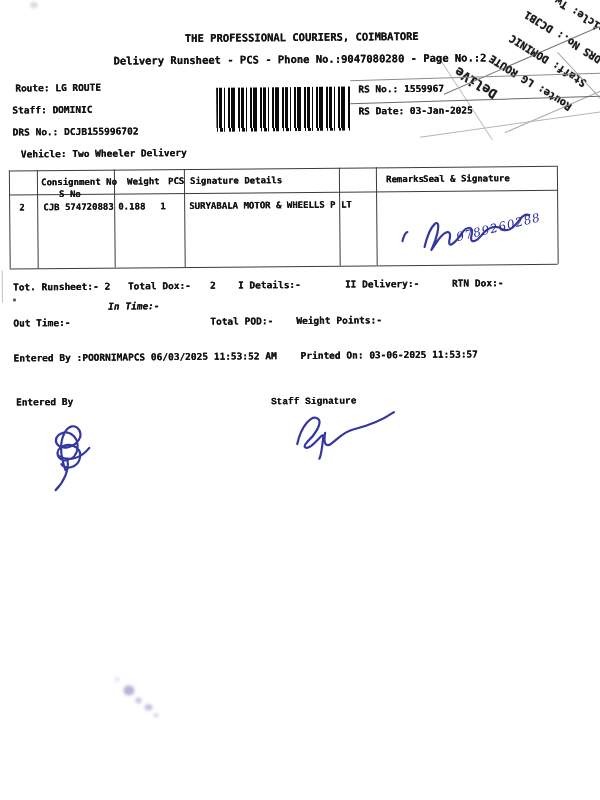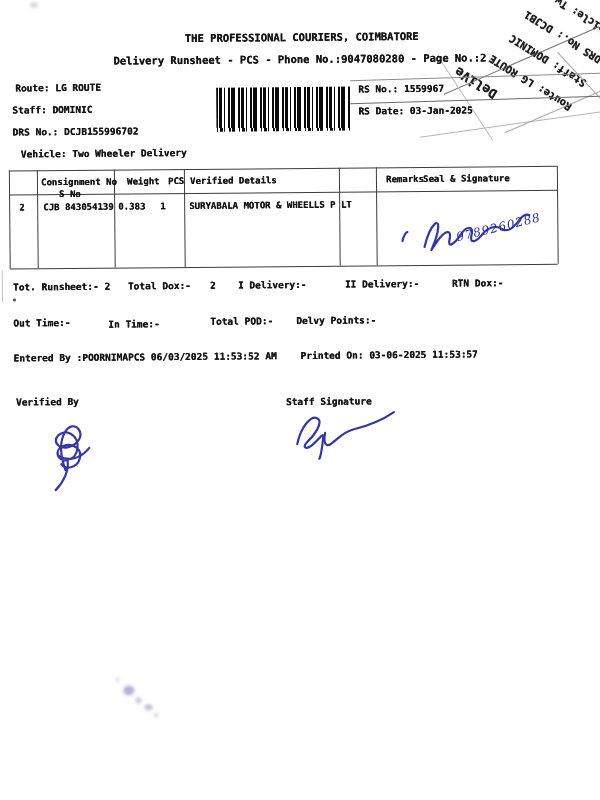--- a/index.html
+++ b/index.html
@@ -60,55 +60,55 @@
   <div class="vline" style="left:115px;top:168px;height:98px;"></div>
   <div class="vline" style="left:185px;top:168px;height:98px;"></div>
   <div class="vline" style="left:340px;top:168px;height:98px;"></div>
   <div class="vline" style="left:377px;top:168px;height:98px;"></div>
   <div class="vline" style="left:558px;top:168px;height:98px;"></div>
 
   <div class="t sz9" style="left:14px;top:187px;padding-left:46px;">S No</div>
   <div class="t sz9" style="left:42px;top:175px;">Consignment No</div>
   <div class="t sz9" style="left:128px;top:175px;">Weight</div>
   <div class="t sz9" style="left:157px;top:175px;margin-left:12px;">PCS</div>
-  <div class="t sz9" style="left:191px;top:175px;">Verified Details</div>
+  <div class="t sz9" style="left:191px;top:175px;">Signature Details</div>
   <div class="t sz9" style="left:343px;top:175px;padding-left:44px;">Remarks</div>
   <div class="t sz9" style="left:424px;top:175px;">Seal &amp; Signature</div>
 
   <div class="t sz9" style="left:20px;top:200px;">2</div>
-  <div class="t sz9" style="left:44px;top:200px;">CJB 843054139</div>
-  <div class="t sz9" style="left:119px;top:200px;">0.383</div>
+  <div class="t sz9" style="left:44px;top:200px;">CJB 574720883</div>
+  <div class="t sz9" style="left:119px;top:200px;">0.188</div>
   <div class="t sz9" style="left:161px;top:200px;">1</div>
   <div class="t sz9" style="left:190px;top:200px;">SURYABALA MOTOR &amp; WHEELLS P LT</div>
 
   <svg class="sig" style="left:395px;top:200px;" width="170" height="60" viewBox="0 0 170 60">
     <path d="M8,42 q2,-8 5,-9"></path>
     <path d="M30,48 c6,-24 17,-32 13,-14 c-3,14 -11,24 -2,11 c8,-12 17,-17 14,-4 c-2,10 6,3 12,-6 c5,-7 13,-9 10,2 c-2,9 5,6 10,0 c6,-8 15,-11 21,-6 c5,3 11,-1 17,-9 c3,-4 7,-6 10,-5"></path>
   </svg>
   <div class="handnum" style="left:456px;top:222px;">9789260288</div>
 
   <div class="t sz95" style="left:13px;top:279px;">Tot. Runsheet:- 2</div>
   <div class="t sz95" style="left:128px;top:279px;">Total Dox:-</div>
   <div class="t sz95" style="left:210px;top:279px;">2</div>
-  <div class="t sz95" style="left:238px;top:279px;">I Delivery:-</div>
+  <div class="t sz95" style="left:238px;top:279px;">I Details:-</div>
   <div class="t sz95" style="left:345px;top:279px;">II Delivery:-</div>
   <div class="t sz95" style="left:452px;top:279px;">RTN Dox:-</div>
   <div class="vline" style="left:2px;top:268px;height:32px;background:#999;opacity:.6;"></div>
   <div class="blob" style="left:13px;top:296px;width:2.5px;height:2.5px;background:#555;filter:none;"></div>
 
   <div class="t sz95" style="left:13px;top:315px;">Out Time:-</div>
-  <div class="t sz95" style="left:108px;top:317px;">In Time:-</div>
+  <div class="t sz95" style="left:108px;top:299px;font-style:italic;">In Time:-</div>
   <div class="t sz95" style="left:210px;top:315px;">Total POD:-</div>
-  <div class="t sz95" style="left:296px;top:315px;">Delvy Points:-</div>
+  <div class="t sz95" style="left:296px;top:315px;">Weight Points:-</div>
 
   <div class="t sz95" style="left:13px;top:350px;">Entered By :POORNIMAPCS 06/03/2025 11:53:52 AM</div>
   <div class="t sz95" style="left:300px;top:350px;">Printed On: 03-06-2025 11:53:57</div>
 
-  <div class="t sz95" style="left:15px;top:394px;">Verified By</div>
-  <div class="t sz95" style="left:285px;top:396px;">Staff Signature</div>
+  <div class="t sz95" style="left:15px;top:394px;">Entered By</div>
+  <div class="t sz95" style="left:270px;top:396px;font-family:Liberation Mono, monospace;">Staff Signature</div>
 
   <svg class="sig" style="left:22px;top:410px;" width="85" height="80" viewBox="0 0 85 80">
     <path d="M42,58 c-12,-34 6,-52 14,-40 c6,10 -10,22 -20,16 c-9,-6 2,-18 12,-12 c10,6 8,24 -4,26 c-10,2 -14,-10 -4,-14 c10,-4 20,4 16,14 c-3,8 -14,10 -18,4"></path>
     <path d="M44,48 c2,10 -4,22 -12,30"></path>
     <path d="M36,44 c10,6 22,2 30,-8"></path>
   </svg>
 
   <svg class="sig" style="left:280px;top:404px;" width="120" height="56" viewBox="0 0 120 56">
     <path d="M16,40 c4,-18 15,-30 21,-25 c5,4 -4,17 -11,23 c-5,5 -2,8 4,4 c8,-6 13,-15 12,-8 c-1,8 -2,17 -4,21"></path>
     <path d="M44,29 c-2,10 0,15 6,11 c8,-6 13,-12 22,-14 c13,-3 26,-7 41,-17"></path>

